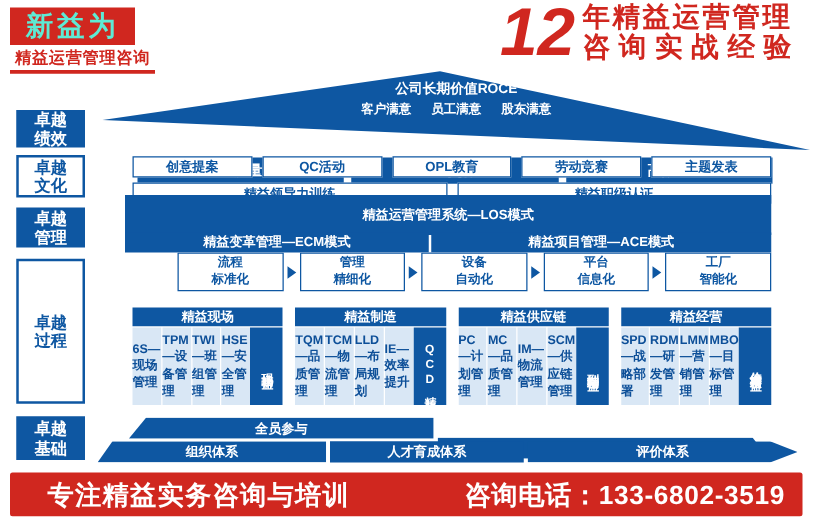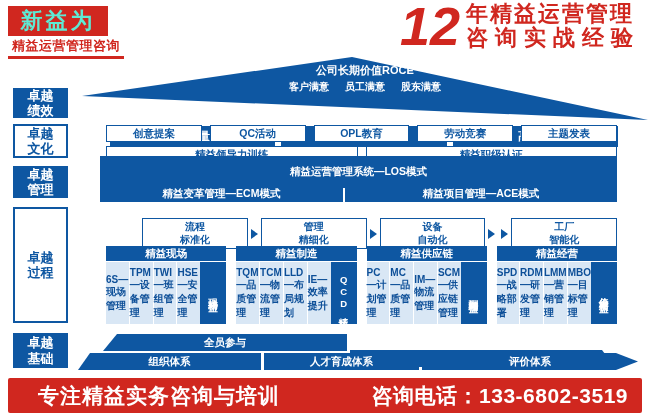--- a/index.html
+++ b/index.html
@@ -48,21 +48,21 @@
   .cult-row{left:106px;top:125px;width:511px;height:17px;gap:8px;}
   .cult-row .boxf{font-size:10.5px;}
   .cult-row2{top:146px;}
 
   .mgmt-row1{left:100px;top:156px;width:517px;height:32px;}
   .mgmt-row1 .boxf{font-size:10.5px;}
   .mgmt-row2{left:100px;top:186px;width:517px;height:16px;gap:2px;}
   .mgmt-row2 .boxf{font-size:10.5px;}
   .mgmt-row2 .ecm{flex:0 0 243px;}
 
-  .proc-row{left:106px;top:218px;width:511px;height:31px;align-items:stretch;padding-left:36px;}
+  .proc-row{left:106px;top:202px;width:511px;height:31px;align-items:stretch;padding-left:36px;}
   .proc-box{flex:1;display:flex;align-items:center;justify-content:center;font-weight:bold;
     font-size:10px;background:#fff;color:var(--blue);border:1px solid var(--blue);}
   .arrow{align-self:center;width:0;height:0;border-left:7px solid var(--blue);
     border-top:5px solid transparent;border-bottom:5px solid transparent;margin:0 3px;flex:0 0 auto;}
 
   .cols{left:106px;top:246px;width:511px;height:78px;gap:10px;}
   .col{flex:1;display:flex;flex-direction:column;}
   .col-header{height:15px;background:var(--blue);color:#fff;font-weight:bold;font-size:10.5px;
     display:flex;align-items:center;justify-content:center;flex:0 0 auto;}
   .col-body{flex:1;display:flex;margin-top:1px;}
@@ -158,20 +158,22 @@
   <div class="band proc-row">
     <div class="proc-box two-line">流程
 标准化</div>
     <div class="arrow"></div>
     <div class="proc-box two-line">管理
 精细化</div>
     <div class="arrow"></div>
     <div class="proc-box two-line">设备
 自动化</div>
     <div class="arrow"></div>
+    <div class="proc-box two-line">平台
+信息化</div>
     <div class="arrow"></div>
     <div class="proc-box two-line">工厂
 智能化</div>
   </div>
 
   <div class="band cols">
     <div class="col">
       <div class="col-header">精益现场</div>
       <div class="col-body">
         <div class="col-items">

